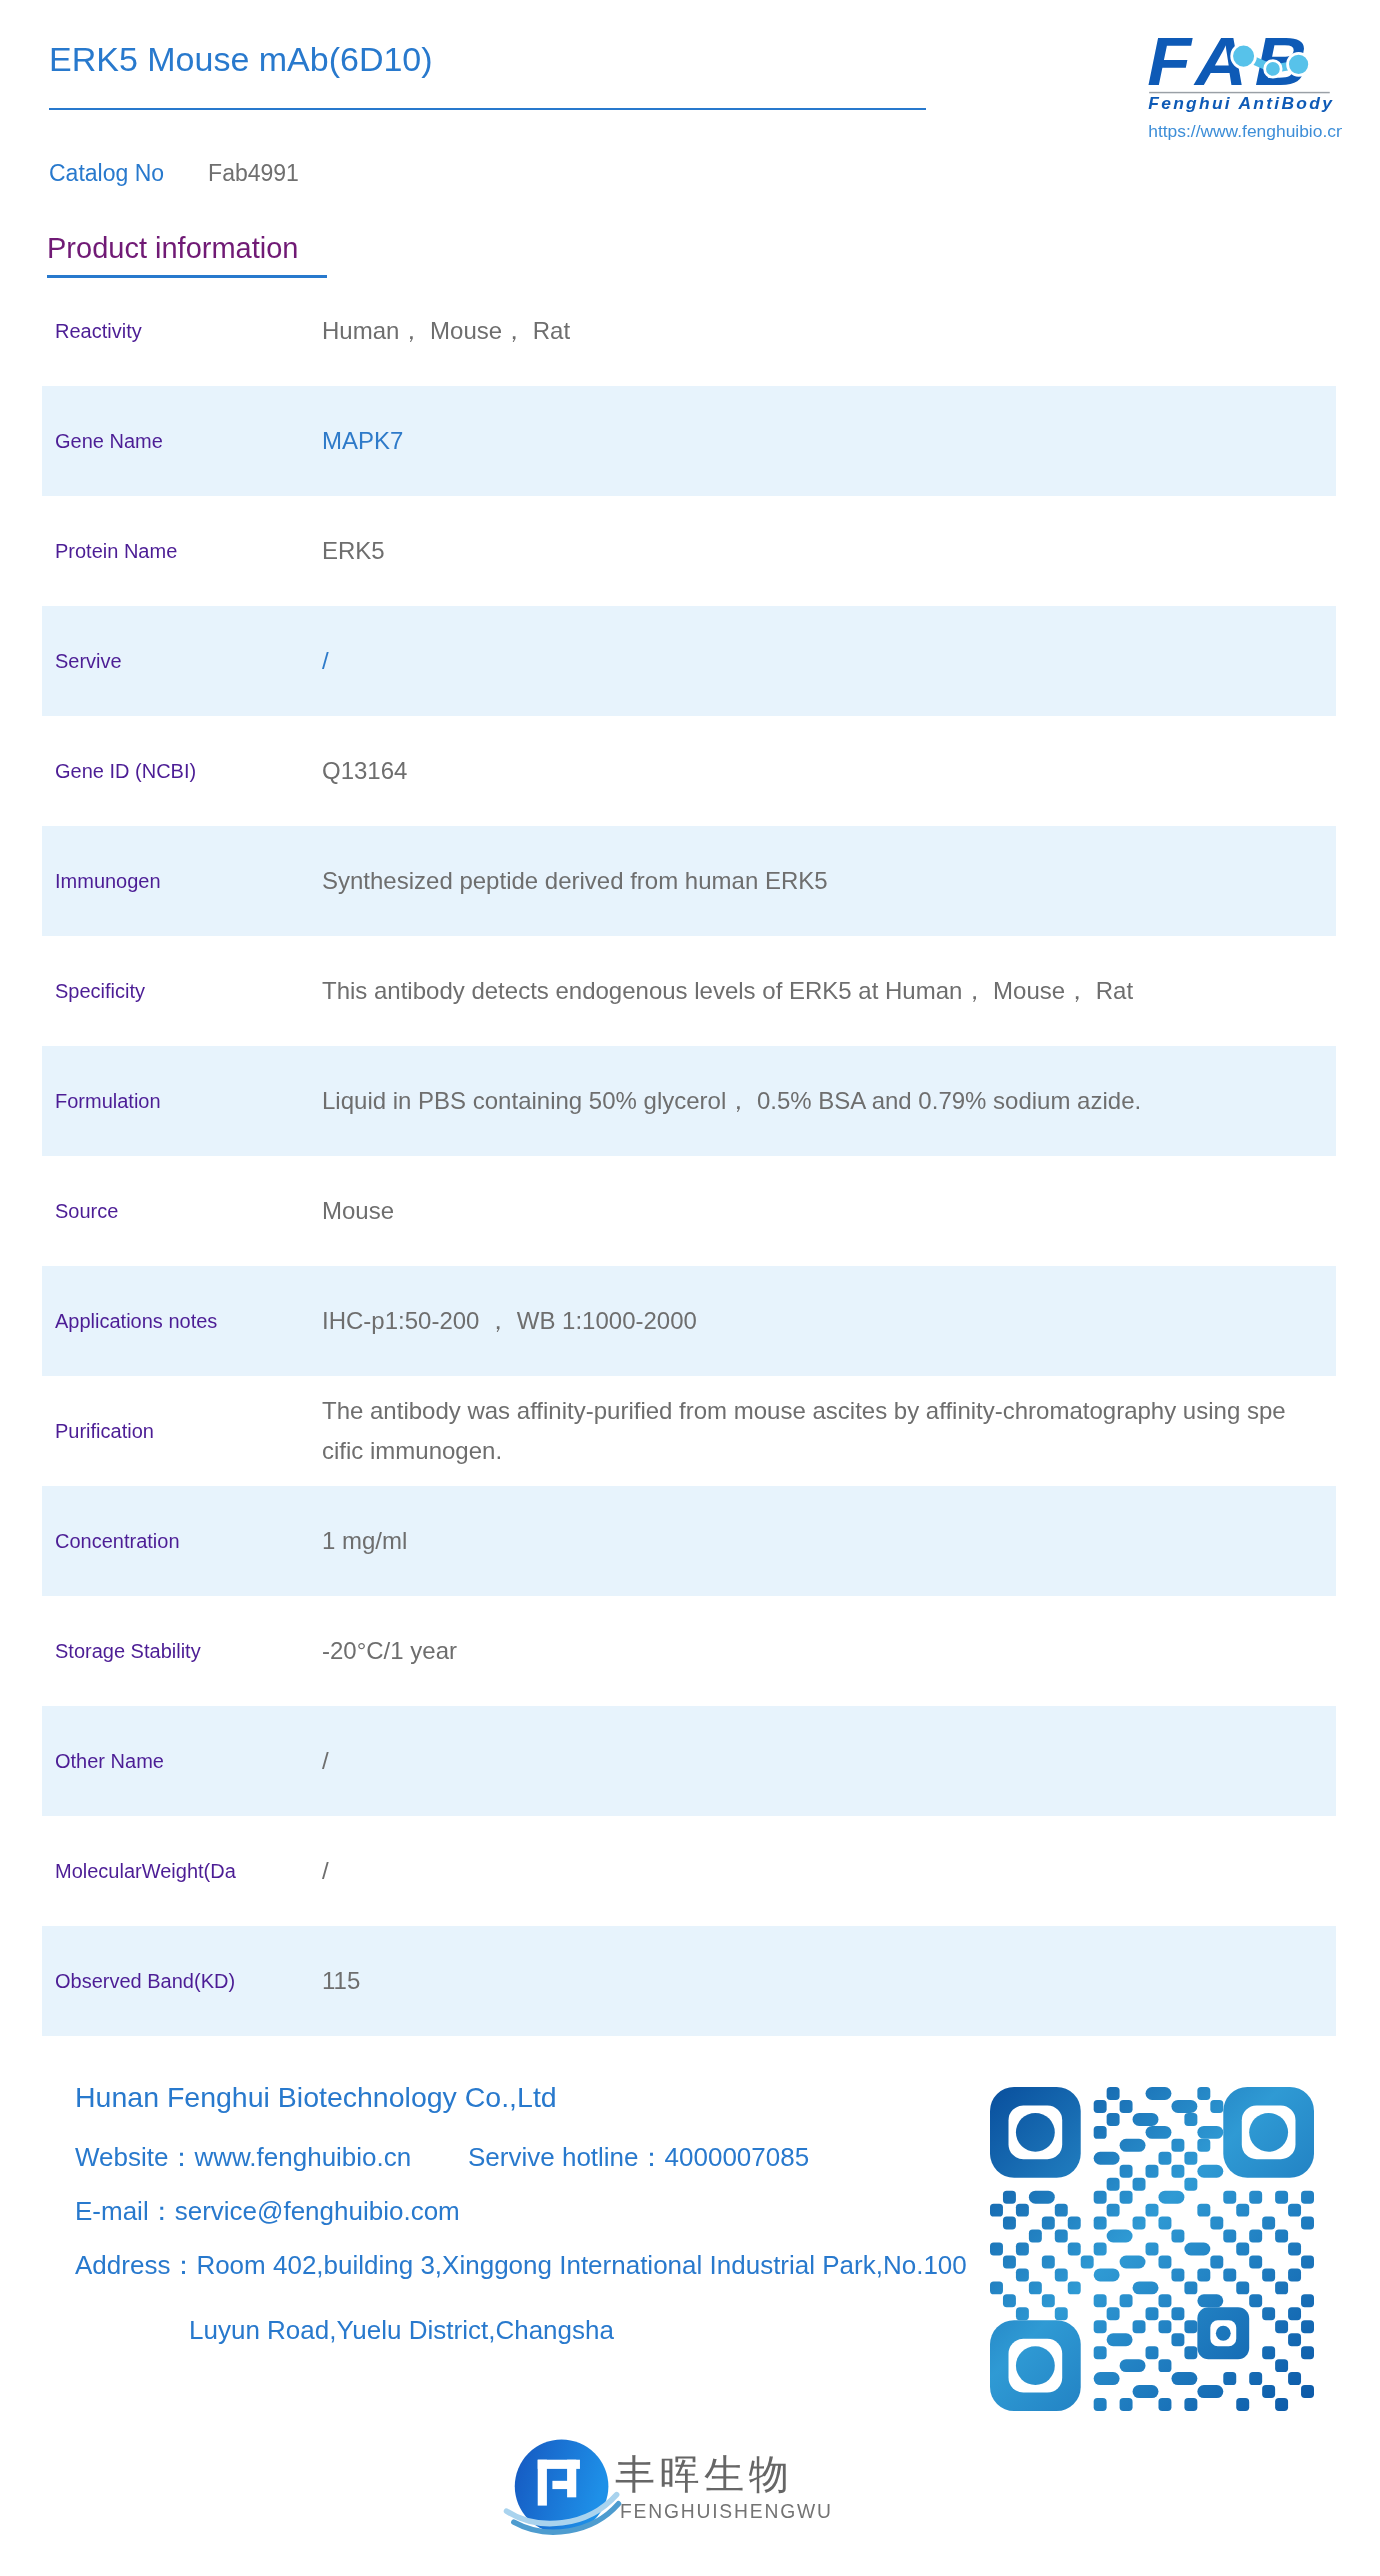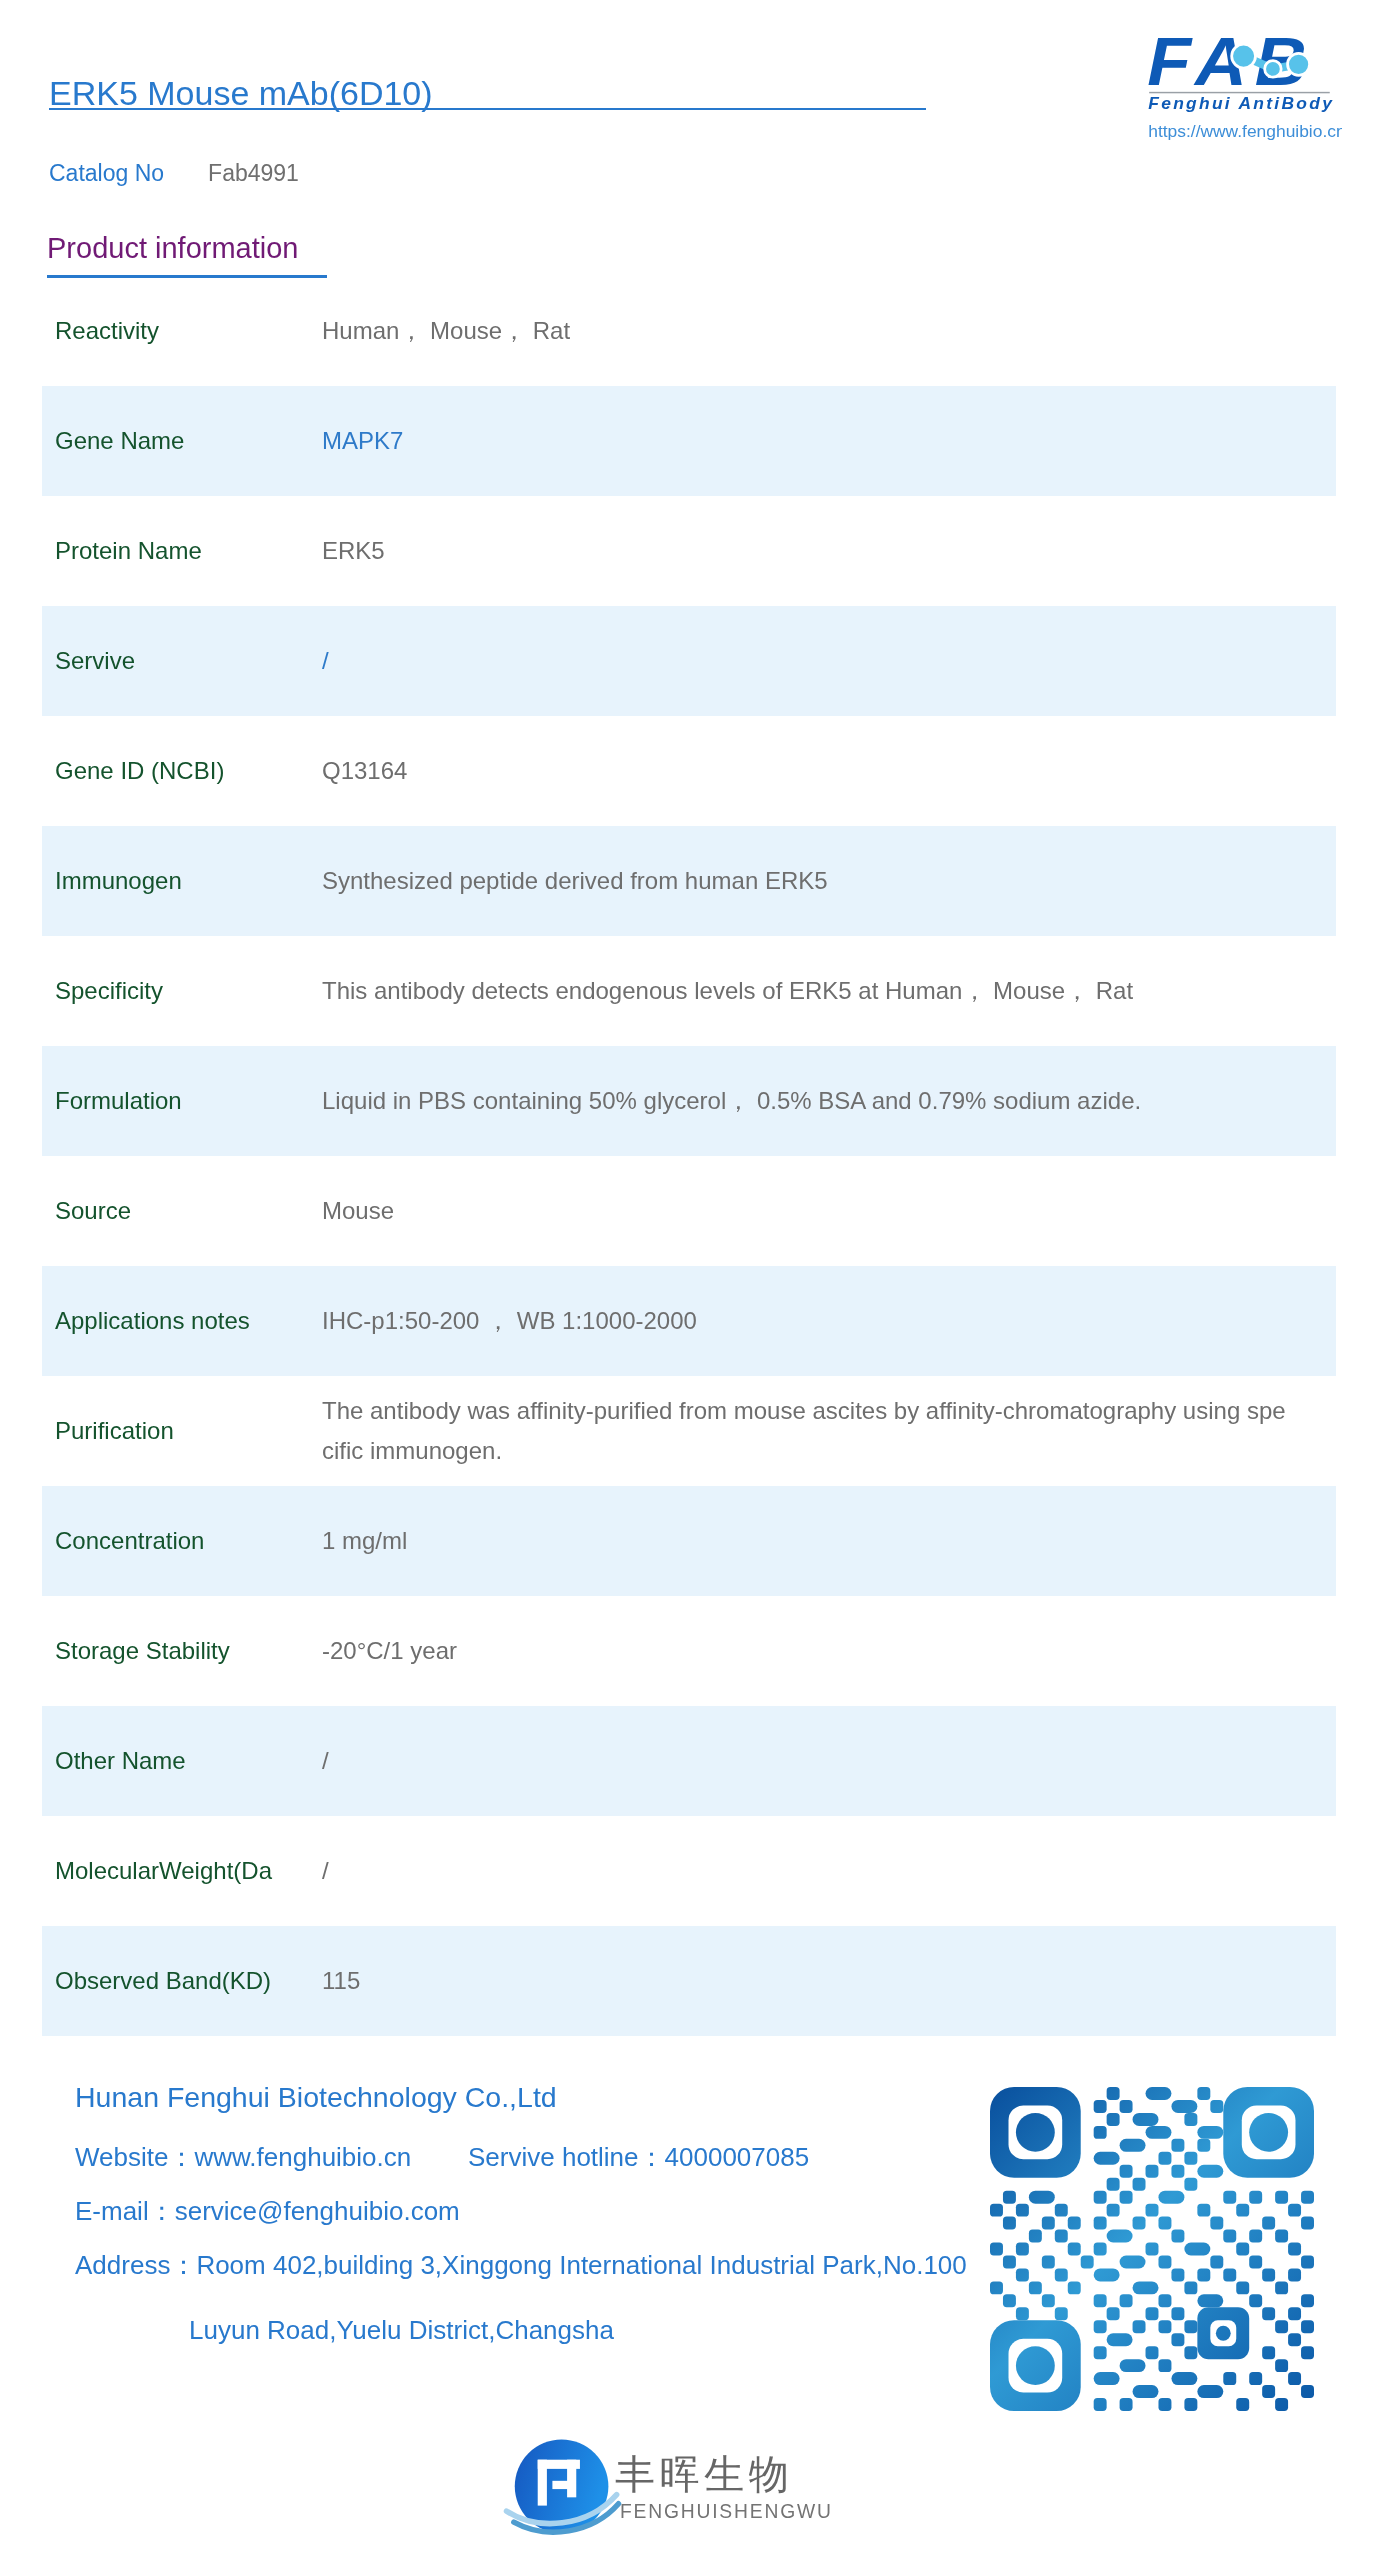--- a/index.html
+++ b/index.html
@@ -1,33 +1,33 @@
 <!DOCTYPE html>
 <html style="font-size:14.7px"><head>
 <meta charset="utf-8">
 <style>
   html,body{margin:0;padding:0;background:#ffffff;}
   .page{
     position:relative;width:1380px;height:2576px;background:#ffffff;
     font-family:"Liberation Sans","DejaVu Sans",sans-serif;overflow:hidden;
   }
   
-  .title{position:absolute;left:49px;top:74px;font-size:34px;color:#2879cd;}
+  .title{position:absolute;left:49px;top:40px;font-size:34px;color:#2879cd;}
   .title-rule{position:absolute;left:49px;top:108px;width:877px;height:1.8px;background:#2879cd;}
   .logo-box{position:absolute;left:1147px;top:35px;width:195px;height:110px;}
   .catalog{position:absolute;left:49px;top:160px;font-size:23px;}
   .catalog-label{color:#2879cd;}
   .catalog-value{color:#6f6f6f;margin-left:44px;}
   .section-heading{position:absolute;left:47px;top:232px;font-size:29px;color:#701a75;}
   .section-rule{position:absolute;left:47px;top:275px;width:280px;height:2.8px;background:#2879cd;}
   
   .ptable{position:absolute;left:42px;top:276px;width:1294px;}
   .prow{display:flex;align-items:center;height:110px;padding-left:13px;box-sizing:border-box;}
   .prow.alt{background:#e7f3fc;}
-  .prow .label{flex:none;width:267px;font-size:24px;color:#14532d;}
+  .prow .label{flex:none;width:267px;font-size:20px;color:#4c1d95;}
   .prow .value{font-size:24px;color:#6e6e6e;white-space:pre-line;line-height:1.65;padding-right:37px;}
   .prow .value.blue{color:#2e7ac9;}
   
   .fline{position:absolute;left:75px;font-size:26px;color:#2879cd;white-space:nowrap;}
   .f1{top:2081px;font-size:28.5px;}
   .f2{top:2140px;}
   .f3{top:2194px;}
   .f4{top:2248px;}
   .f5{top:2315px;left:189px;}
   .hotline{position:absolute;left:393px;top:0;}

